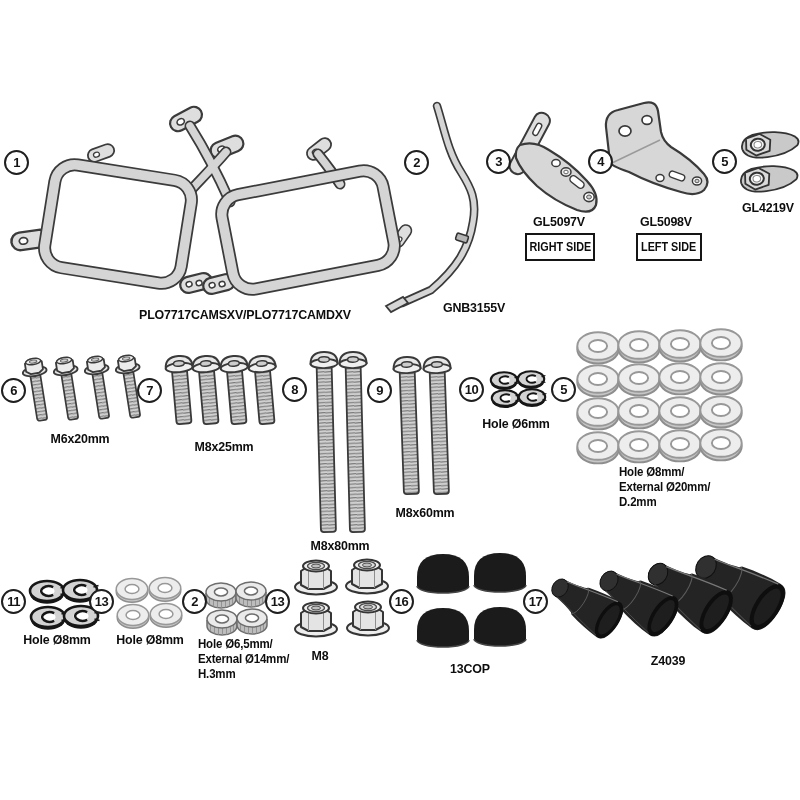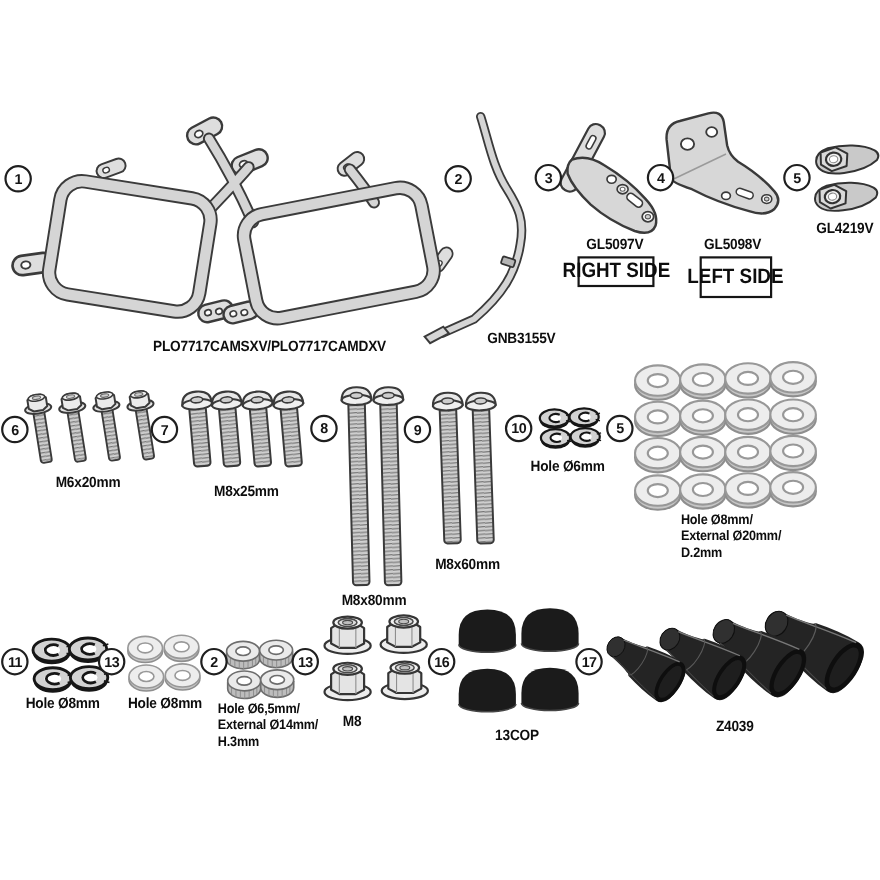--- a/index.html
+++ b/index.html
@@ -8,21 +8,21 @@
   svg.art{position:absolute;left:0;top:0;}
   .callout{position:absolute;width:25px;height:25px;box-sizing:border-box;
            border:2.3px solid #1f1f1f;border-radius:50%;background:#fff;
            display:flex;align-items:center;justify-content:center;
            font-weight:700;font-size:13px;color:#141414;letter-spacing:-0.6px;}
   .lbl{position:absolute;font-weight:700;font-size:13.5px;color:#0d0d0d;white-space:nowrap;
        transform:translateX(-50%) scaleX(0.92);transform-origin:center top;letter-spacing:-0.2px;}
   .lbl-left{position:absolute;font-weight:700;font-size:12.5px;color:#0d0d0d;line-height:15px;
        white-space:nowrap;transform:scaleX(0.92);transform-origin:left top;letter-spacing:-0.2px;}
   .sidebox{position:absolute;box-sizing:border-box;border:2.5px solid #151515;background:#fff;
-       display:flex;align-items:center;justify-content:center;font-weight:700;font-size:19px;
+       display:flex;align-items:center;justify-content:center;font-weight:700;font-size:12px;
        color:#0d0d0d;}
   .sidebox span{transform:scaleX(0.9);white-space:nowrap;}
 </style>
 </head>
 <body>
 
 <div class="canvas">
 
   <svg class="art" width="800" height="800" viewBox="0 0 800 800">
     <defs>
@@ -352,17 +352,17 @@
     <div>H.3mm</div>
   </div>
 
   <div class="lbl" style="left:320px;top:648px">M8</div>
   <div class="lbl" style="left:470px;top:661px">13COP</div>
   <div class="lbl" style="left:668px;top:653px">Z4039</div>
 
   <div class="sidebox" style="left:525px;top:233px;width:70px;height:28px">
     <span>RIGHT SIDE</span>
   </div>
-  <div class="sidebox" style="left:636px;top:233px;width:66px;height:38px">
+  <div class="sidebox" style="left:636px;top:233px;width:66px;height:28px">
     <span>LEFT SIDE</span>
   </div>
 
 </div>
 
 </body></html>

